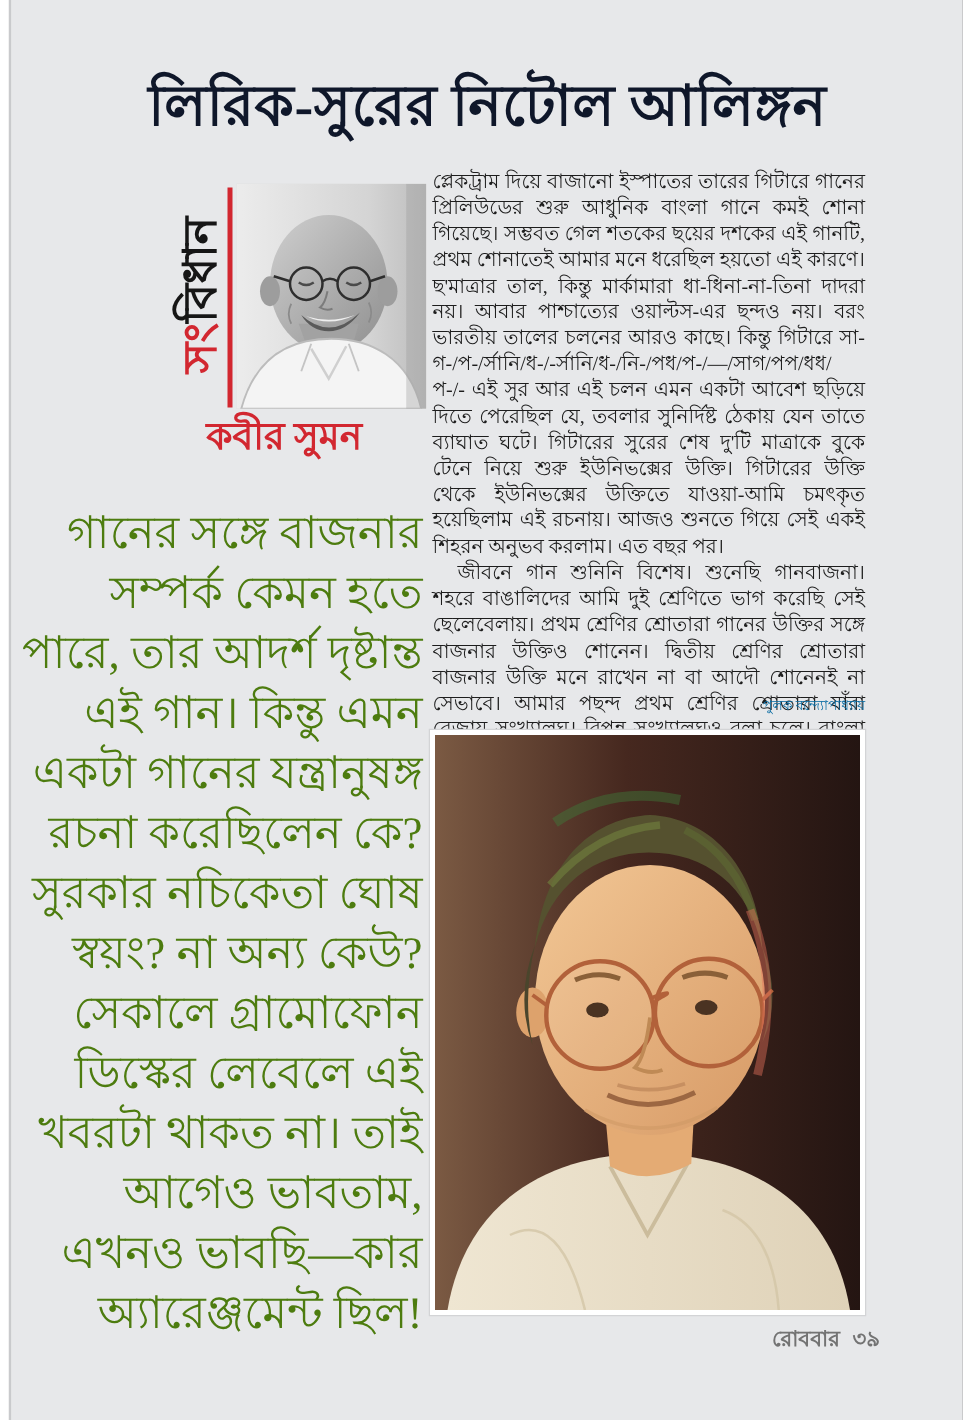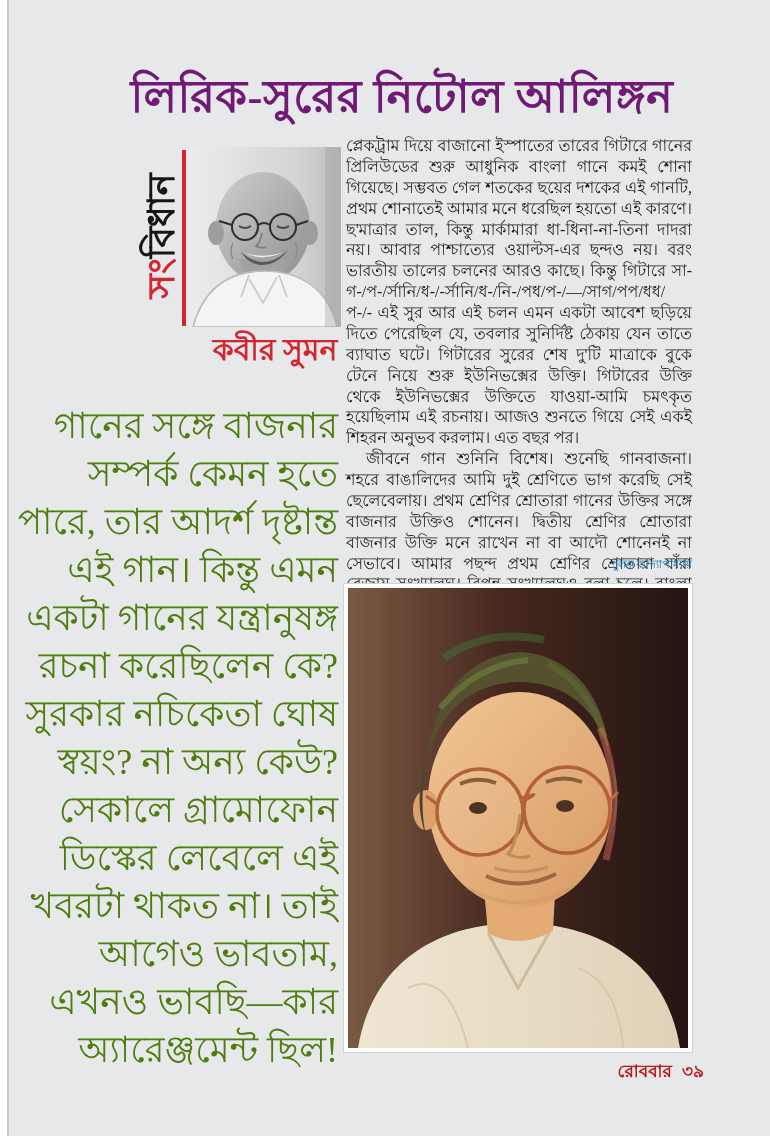--- a/index.html
+++ b/index.html
@@ -14,22 +14,22 @@
     background:#e7e8ea;
     overflow:hidden;
     color:#1b1b1b;
   }
   .scan-left-edge{
     position:absolute;left:0;top:0;width:7px;height:1136px;
     background:#ffffff;border-right:2px solid #c9cacc;
   }
   .title{
     position:absolute;left:40px;top:52px;width:700px;
-    margin:12px;text-align:center;
-    font-size:45px;font-weight:bold;color:#701a75;
+    margin:0;text-align:center;
+    font-size:45px;font-weight:bold;color:#0f172a;
     letter-spacing:0.5px;line-height:1.5;
   }
   .masthead-vertical{
     position:absolute;left:138px;top:332px;
     width:192px;height:48px;
     transform:rotate(-90deg);transform-origin:0 0;
     font-size:37px;font-weight:bold;
     white-space:nowrap;text-align:center;line-height:48px;
   }
   .masthead-vertical .red{color:#d22730;}
@@ -37,22 +37,22 @@
   .masthead-rule{
     position:absolute;left:182px;top:150px;width:4px;height:176px;
     background:#d22730;
   }
   .bw-photo{
     position:absolute;left:189px;top:147px;width:152px;height:180px;
     background:#dcdcdc;
   }
   .bw-photo svg{display:block;width:100%;height:100%;}
   .byline{
-    position:absolute;left:175px;top:330px;width:200px;
-    text-align:center;color:#d22730;
+    position:absolute;left:165px;top:330px;width:200px;
+    text-align:left;color:#d22730;
     font-size:30px;font-weight:bold;line-height:1.3;
   }
   .article{
     position:absolute;left:346px;top:136px;width:346px;
     font-size:16px;line-height:1.305;
     text-align:justify;color:#1d1d1d;
   }
   .article p{margin:0;}
   .article p.indent{text-indent:20px;}
   .photo-caption{
@@ -65,21 +65,21 @@
     box-shadow:0 0 0 1px #d3d4d6;
   }
   .color-photo svg{display:block;width:100%;height:100%;}
   .pull-quote{
     position:absolute;left:10px;top:402px;width:328px;
     text-align:right;
     font-size:36px;line-height:48px;color:#4d7c0f;
   }
   .page-footer{
     position:absolute;right:66px;top:1058px;
-    font-size:17px;font-weight:bold;color:#b91c1c;
+    font-size:17px;font-weight:bold;color:#737373;
   }
   .page-footer .pgnum{margin-left:10px;}
 </style>
 </head>
 <body>
 
 <div class="page">
 
   <div class="scan-left-edge"></div>
 

